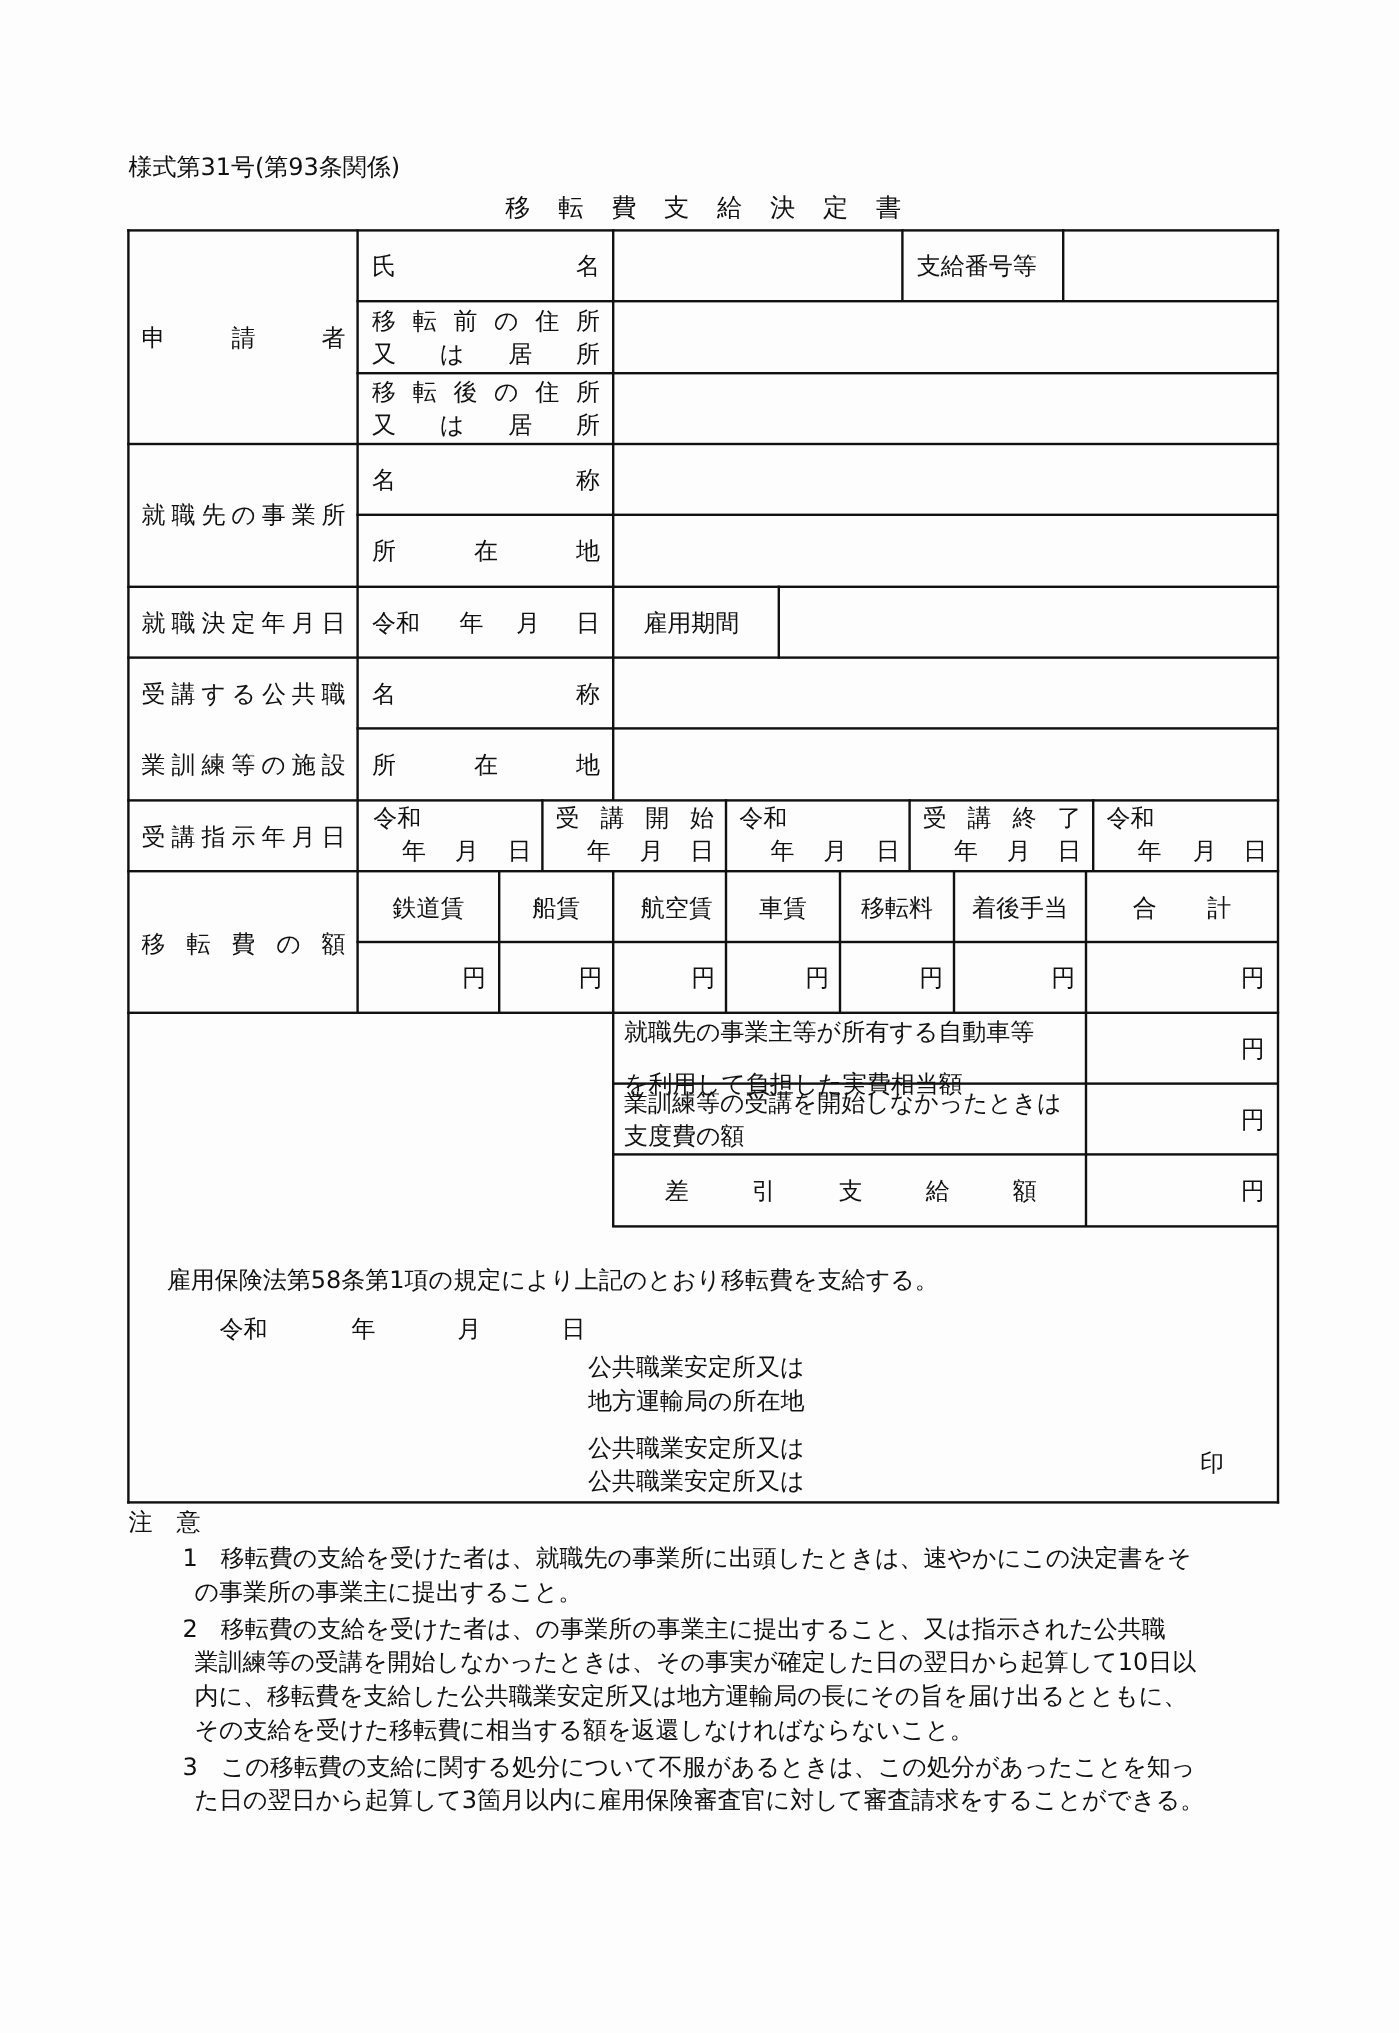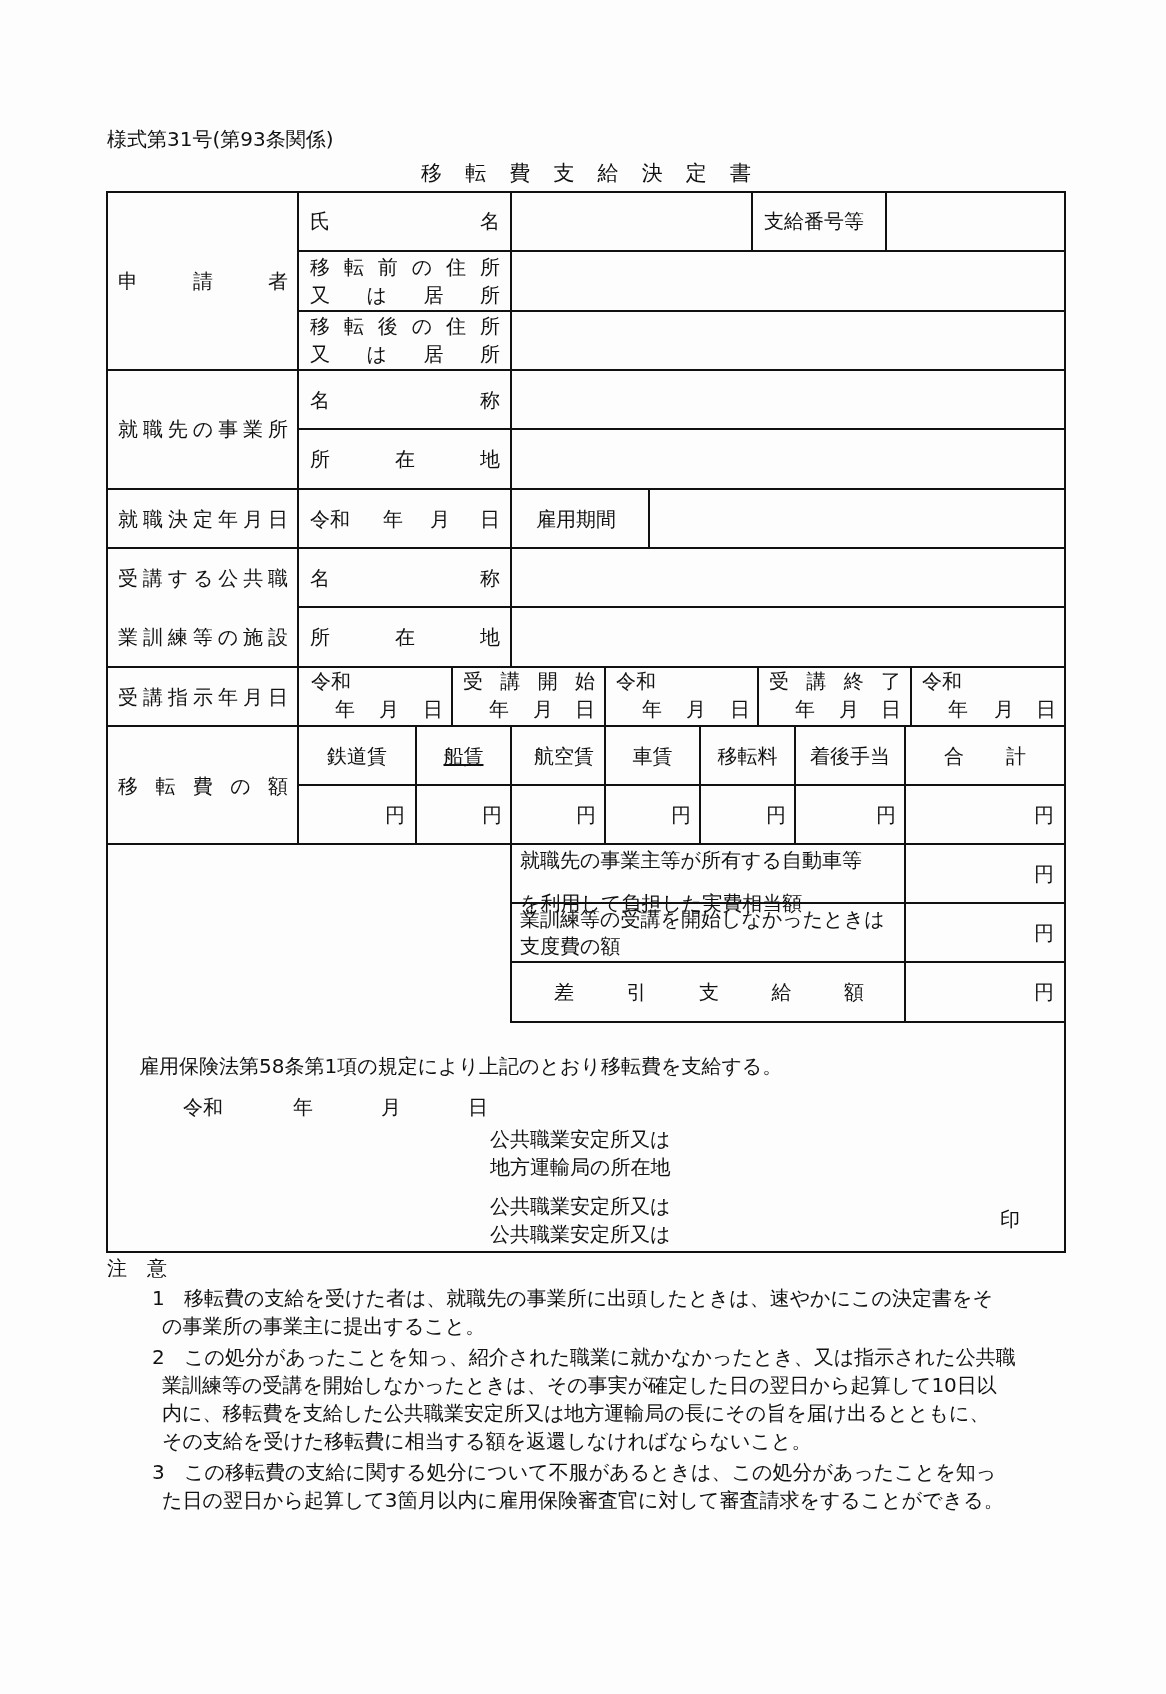--- a/index.html
+++ b/index.html
@@ -249,21 +249,21 @@
 
 <div class="t sp" style="left:118px;top:775px;width:170px;">
   <span>移</span>
   <span>転</span>
   <span>費</span>
   <span>の</span>
   <span>額</span>
 </div>
 
 <div class="t" style="left:299px;top:745px;width:116px;text-align:center;">鉄道賃</div>
-<div class="t" style="left:417px;top:745px;width:93px;text-align:center;text-decoration:underline;">船賃</div>
+<div class="t" style="left:417px;top:745px;width:93px;text-align:center;">船賃</div>
 <div class="t" style="left:512px;top:745px;width:104px;text-align:center;">航空賃</div>
 <div class="t" style="left:606px;top:745px;width:93px;text-align:center;">車賃</div>
 <div class="t" style="left:701px;top:745px;width:93px;text-align:center;">移転料</div>
 <div class="t" style="left:796px;top:745px;width:108px;text-align:center;">着後手当</div>
 <div class="t sp" style="left:944px;top:745px;width:82px;">
   <span>合</span>
   <span>計</span>
 </div>
 
 <div class="t" style="left:299px;top:804px;width:106px;text-align:right;"><span></span><span>円</span></div>
@@ -305,21 +305,21 @@
 
 <div class="t" style="left:107px;top:1257px;">注　意</div>
 
 <div>
   <div class="t" style="left:152px;top:1287px;">1</div>
   <div class="t" style="left:184px;top:1287px;">移転費の支給を受けた者は、就職先の事業所に出頭したときは、速やかにこの決定書をそ</div>
   <div class="t" style="left:162px;top:1315px;">の事業所の事業主に提出すること。</div>
 </div>
 <div>
   <div class="t" style="left:152px;top:1346px;">2</div>
-  <div class="t" style="left:184px;top:1346px;">この処分があったことを知っ、紹介された職業に就かなかったとき、又は指示された公共職</div>
+  <div class="t" style="left:184px;top:1346px;">移転費の支給を受けた者は、の事業所の事業主に提出すること、又は指示された公共職</div>
   <div class="t" style="left:162px;top:1374px;">業訓練等の受講を開始しなかったときは、その事実が確定した日の翌日から起算して10日以</div>
   <div class="t" style="left:162px;top:1402px;">内に、移転費を支給した公共職業安定所又は地方運輸局の長にその旨を届け出るとともに、</div>
   <div class="t" style="left:162px;top:1430px;">その支給を受けた移転費に相当する額を返還しなければならないこと。</div>
 </div>
 <div>
   <div class="t" style="left:152px;top:1461px;">3</div>
   <div class="t" style="left:184px;top:1461px;">この移転費の支給に関する処分について不服があるときは、この処分があったことを知っ</div>
   <div class="t" style="left:162px;top:1489px;">た日の翌日から起算して3箇月以内に雇用保険審査官に対して審査請求をすることができる。</div>
 </div>
 

